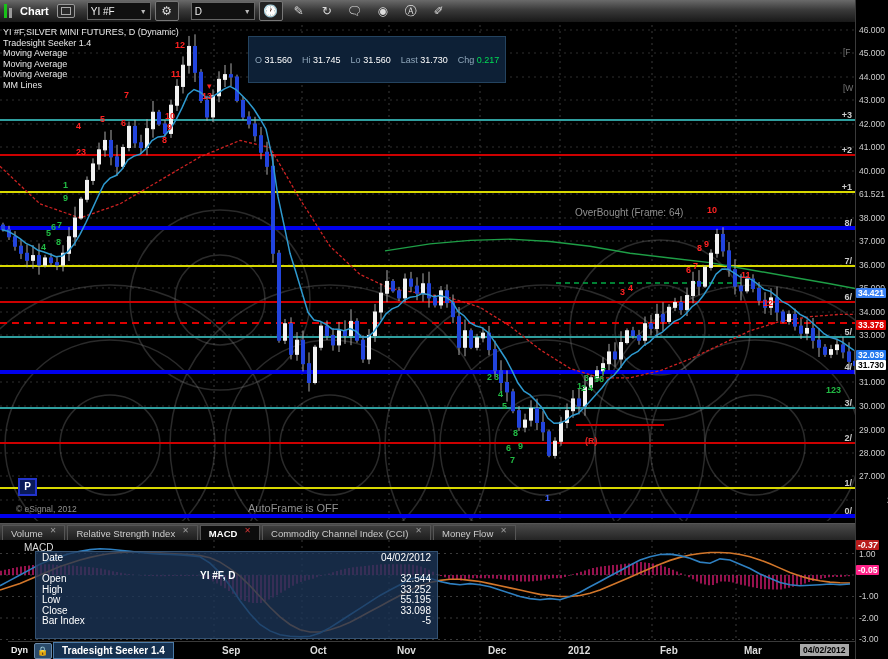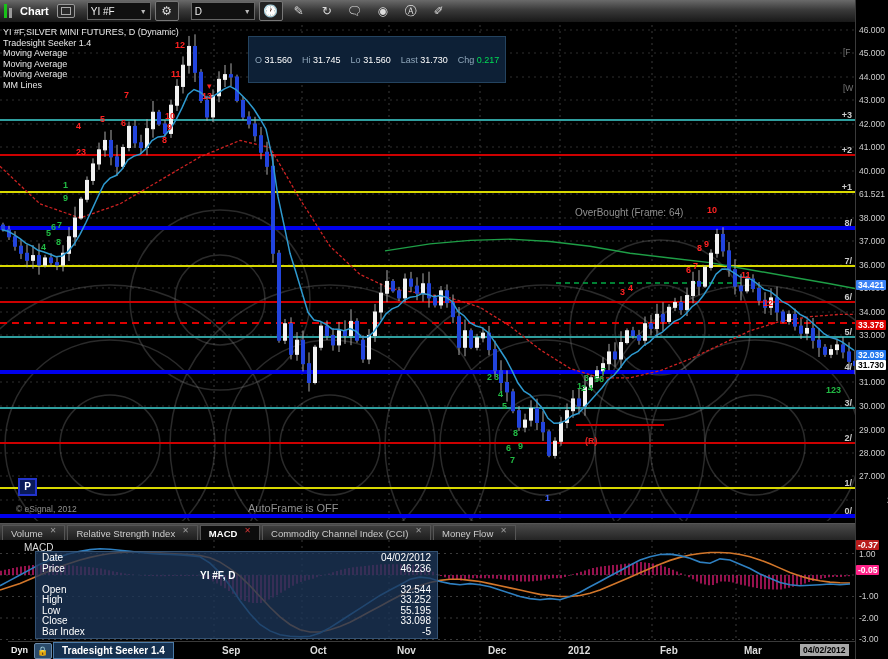--- a/index.html
+++ b/index.html
@@ -512,21 +512,21 @@
       <div class="ax-lbl" style="top: 260px;">36.000</div>
       <div class="ax-lbl" style="top: 283px;">35.000</div>
       <div class="ax-lbl" style="top: 307px;">34.000</div>
       <div class="ax-lbl" style="top: 330px;">33.000</div>
       <div class="ax-lbl" style="top: 377px;">31.000</div>
       <div class="ax-lbl" style="top: 401px;">30.000</div>
       <div class="ax-lbl" style="top: 425px;">29.000</div>
       <div class="ax-lbl" style="top: 448px;">28.000</div>
       <div class="ax-lbl" style="top: 471px;">27.000</div>
       <div class="ax-lbl" style="top: 495px; margin-left: 28px;">26.000</div>
-      <div class="ax-badge" style="top: 280px; background: #3b82f6; color: rgb(255, 255, 255);">34.421</div>
+      <div class="ax-badge" style="top: 288px; background: #3b82f6; color: rgb(255, 255, 255);">34.421</div>
       <div class="ax-badge" style="top: 320px; background: rgb(221, 0, 0); color: rgb(255, 255, 255);">33.378</div>
       <div class="ax-badge" style="top: 350px; background: rgb(34, 119, 238); color: rgb(255, 255, 255);">32.039</div>
       <div class="ax-badge" style="top: 360px; background: rgb(255, 255, 255); color: rgb(0, 0, 0);">31.730</div>
       <div class="ax-lbl" style="top: 549px;">1.00</div>
       <div class="ax-lbl" style="top: 591px;">-1.00</div>
       <div class="ax-lbl" style="top: 613px;">-2.00</div>
       <div class="ax-lbl" style="top: 634px;">-3.00</div>
       <div class="ax-badge" style="top: 565px; background: rgb(255, 34, 136); color: rgb(255, 255, 255);">-0.05</div>
       <div class="ax-badge" style="top: 540px; background: #b91c1c; color: rgb(255, 255, 255); font-style: italic;">-0.37</div>
     </div>
@@ -785,24 +785,20 @@
         <path d="M0 45.75 L10 40.375 L20 35 L30 29.625 L40 24.25 L50 19.950000000000003 L60 16.725 L70 13.5 L80 11.349999999999998 L90 9.630000000000003 L100 8.77 L110 9.2 L120 10.275000000000002 L130 11.349999999999998 L140 12.425 L150 13.5 L160 14.145 L170 14.575 L180 15.004999999999999 L190 15.649999999999999 L200 16.725 L210 23.174999999999997 L220 32.85 L230 45.75 L240 60.8 L250 73.7 L260 84.44999999999999 L270 90.9 L280 94.77 L290 96.275 L300 96.70500000000001 L310 96.275 L320 93.05000000000001 L330 87.67500000000001 L340 81.225 L350 74.775 L360 68.325 L370 61.875 L380 55.425 L390 50.05 L400 44.675 L410 39.3 L420 37.15 L430 38.225 L440 41.45 L450 43.6 L460 44.675 L470 43.6 L480 44.675 L490 46.825 L500 50.05 L510 53.275 L520 56.5 L530 58.650000000000006 L540 59.724999999999994 L550 58.650000000000006 L560 59.724999999999994 L570 56.5 L580 52.2 L590 46.825 L600 41.45 L610 36.075 L620 30.7 L630 25.325 L640 19.950000000000003 L650 16.725 L660 14.575 L670 14.145 L680 15.649999999999999 L690 18.23 L700 22.1 L710 23.174999999999997 L720 18.875 L730 19.950000000000003 L740 24.25 L750 28.55 L760 33.925 L770 38.225 L780 42.525 L790 44.675 L800 45.75 L810 45.32 L820 44.675 L830 44.03 L840 44.675 L850 44.03" fill="none" stroke="#2e7fc0" stroke-width="1.6"></path>
       </svg>
     <div id="macd-label">MACD</div>
     <div id="series-label">YI #F, D</div>
     <div id="datawin">
         <div class="row">
           <span>Date</span>
           <span>04/02/2012</span>
         </div>
         <div class="row">
-          <span>Price</span>
-          <span>46.236</span>
-        </div>
-        <div class="row">
           <span></span>
           <span></span>
         </div>
         <div class="row">
           <span>Open</span>
           <span>32.544</span>
         </div>
         <div class="row">
           <span>High</span>
           <span>33.252</span>

